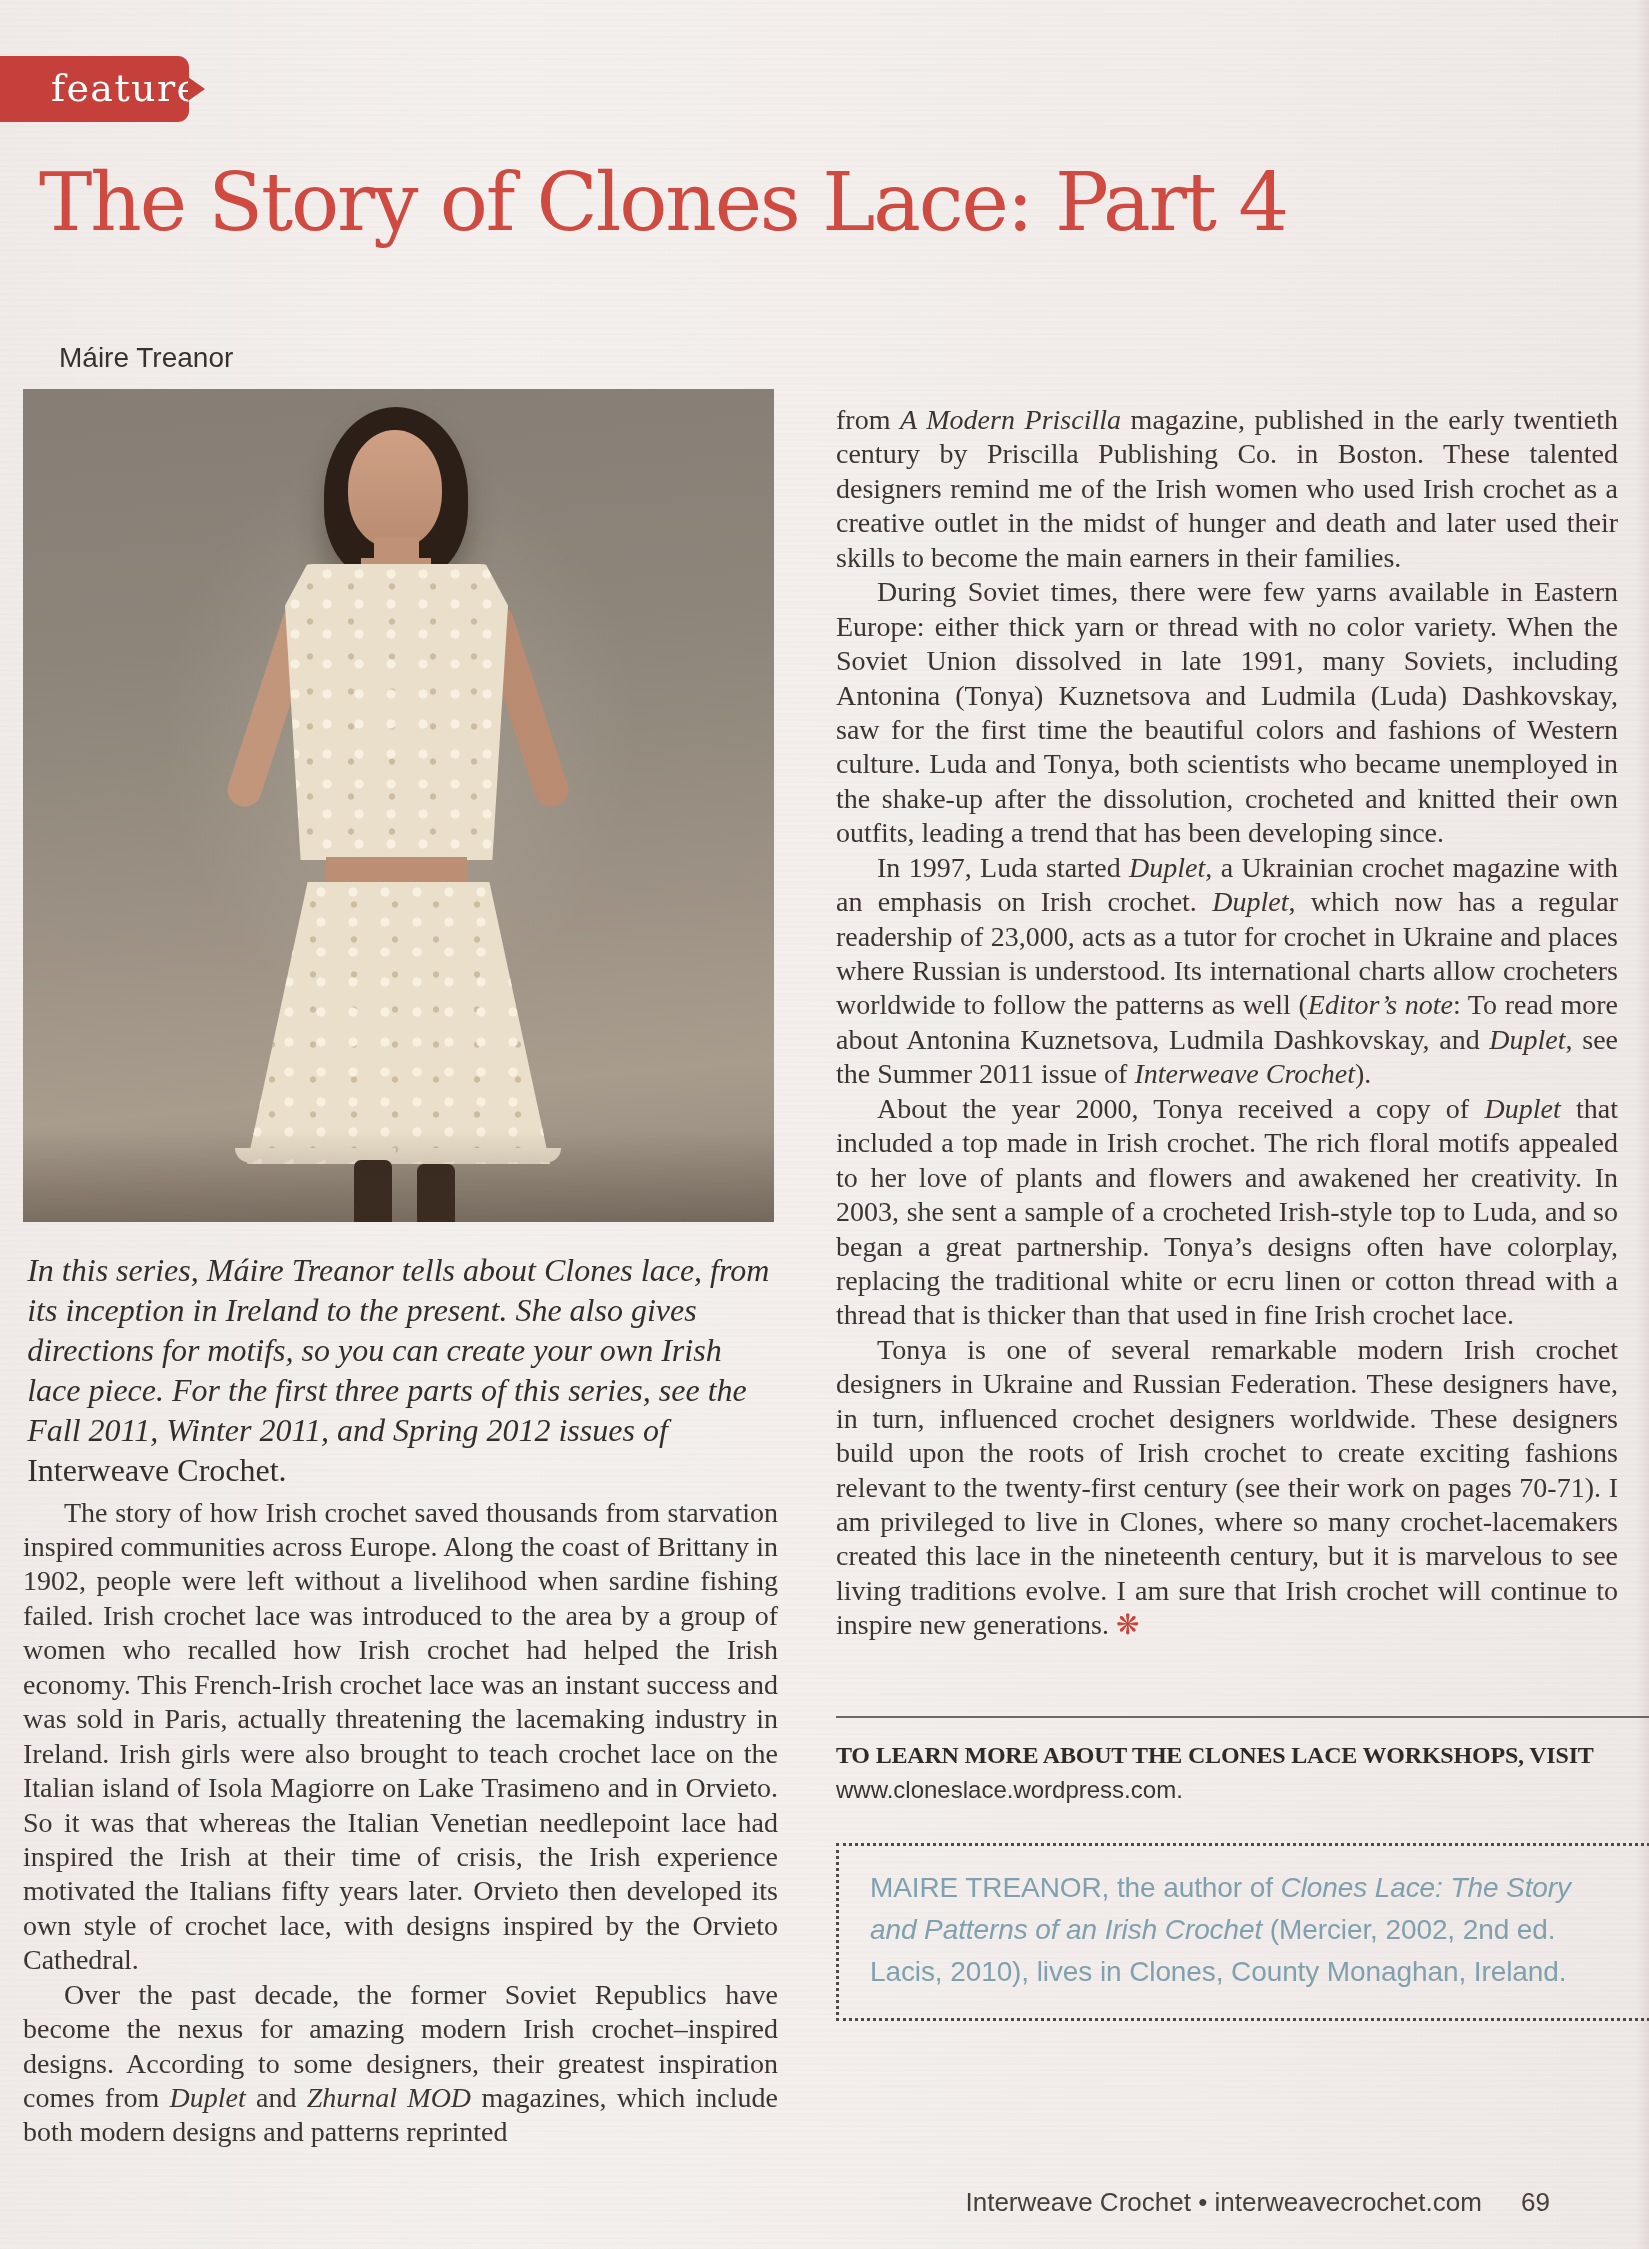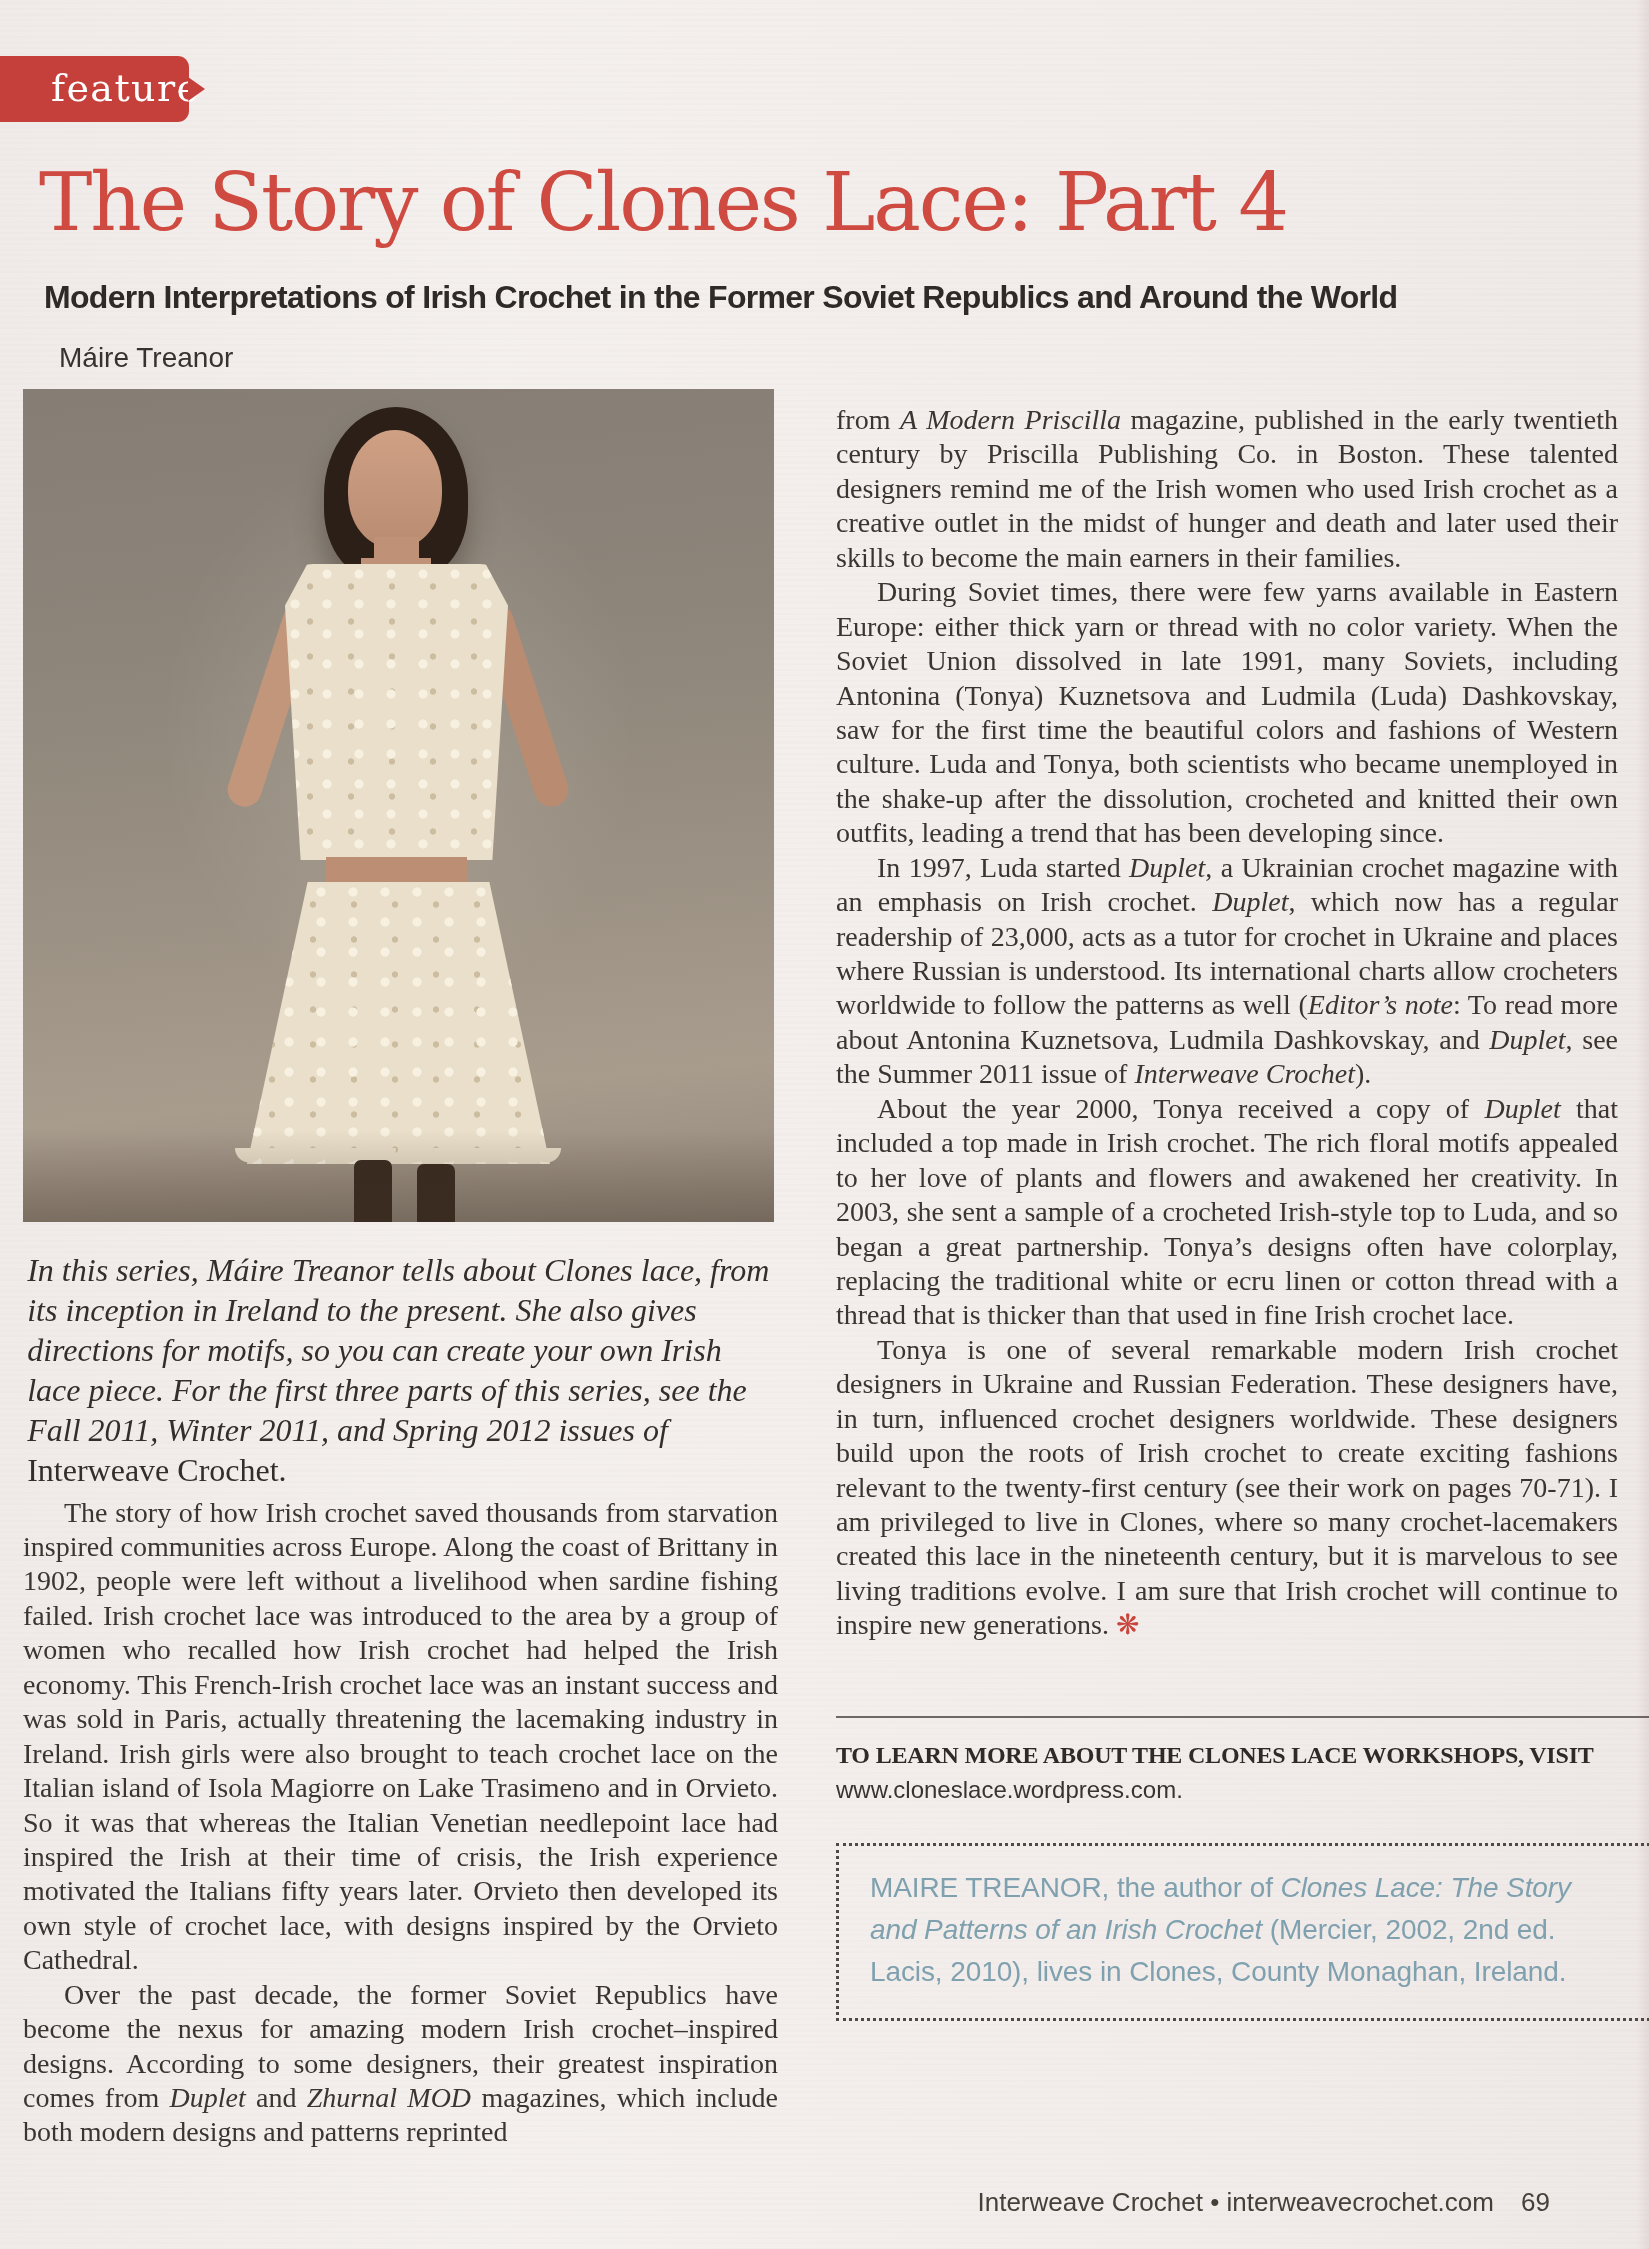--- a/index.html
+++ b/index.html
@@ -88,33 +88,32 @@
   .lm-url { margin:7px 0 0 0; font-family:"Liberation Sans", sans-serif; font-weight:400; font-size:24px; color:#393430; }
 
   .bio { margin-top:39px; width:calc(100% + 32px); box-sizing:border-box;
     border:3.5px dotted #4f4a45; border-right:none; padding:21px 41px 25px 31px; }
   .bio p { margin:0; font-family:"Liberation Sans", sans-serif; font-size:28px; line-height:1.5;
     letter-spacing:-0.1px; color:#7fa0ae; }
 
   
   .footer { position:absolute; top:2187px; right:99px; font-family:"Liberation Sans", sans-serif;
     font-size:26px; color:#474039; white-space:nowrap; }
-  .footer .pageno { margin-left:20px; }
+  .footer .pageno { margin-left:32px; }
 </style>
 </head>
 <body>
 
 <div class="page">
 
   <div class="feature-tag">
     <span>feature</span>
   </div>
 
   <h1 class="title">The Story of Clones Lace: Part 4</h1>
-  <h2 class="subtitle">Modern Interpretations of Irish Crochet in the Former Soviet Republics and Around the World</h2>
   <div class="author">Máire Treanor</div>
 
   <div class="col-left">
 
     <div class="photo">
       <div class="ph-glow"></div>
       <div class="hair"></div>
       <div class="face"></div>
       <div class="neck"></div>
       <div class="neckline"></div>

